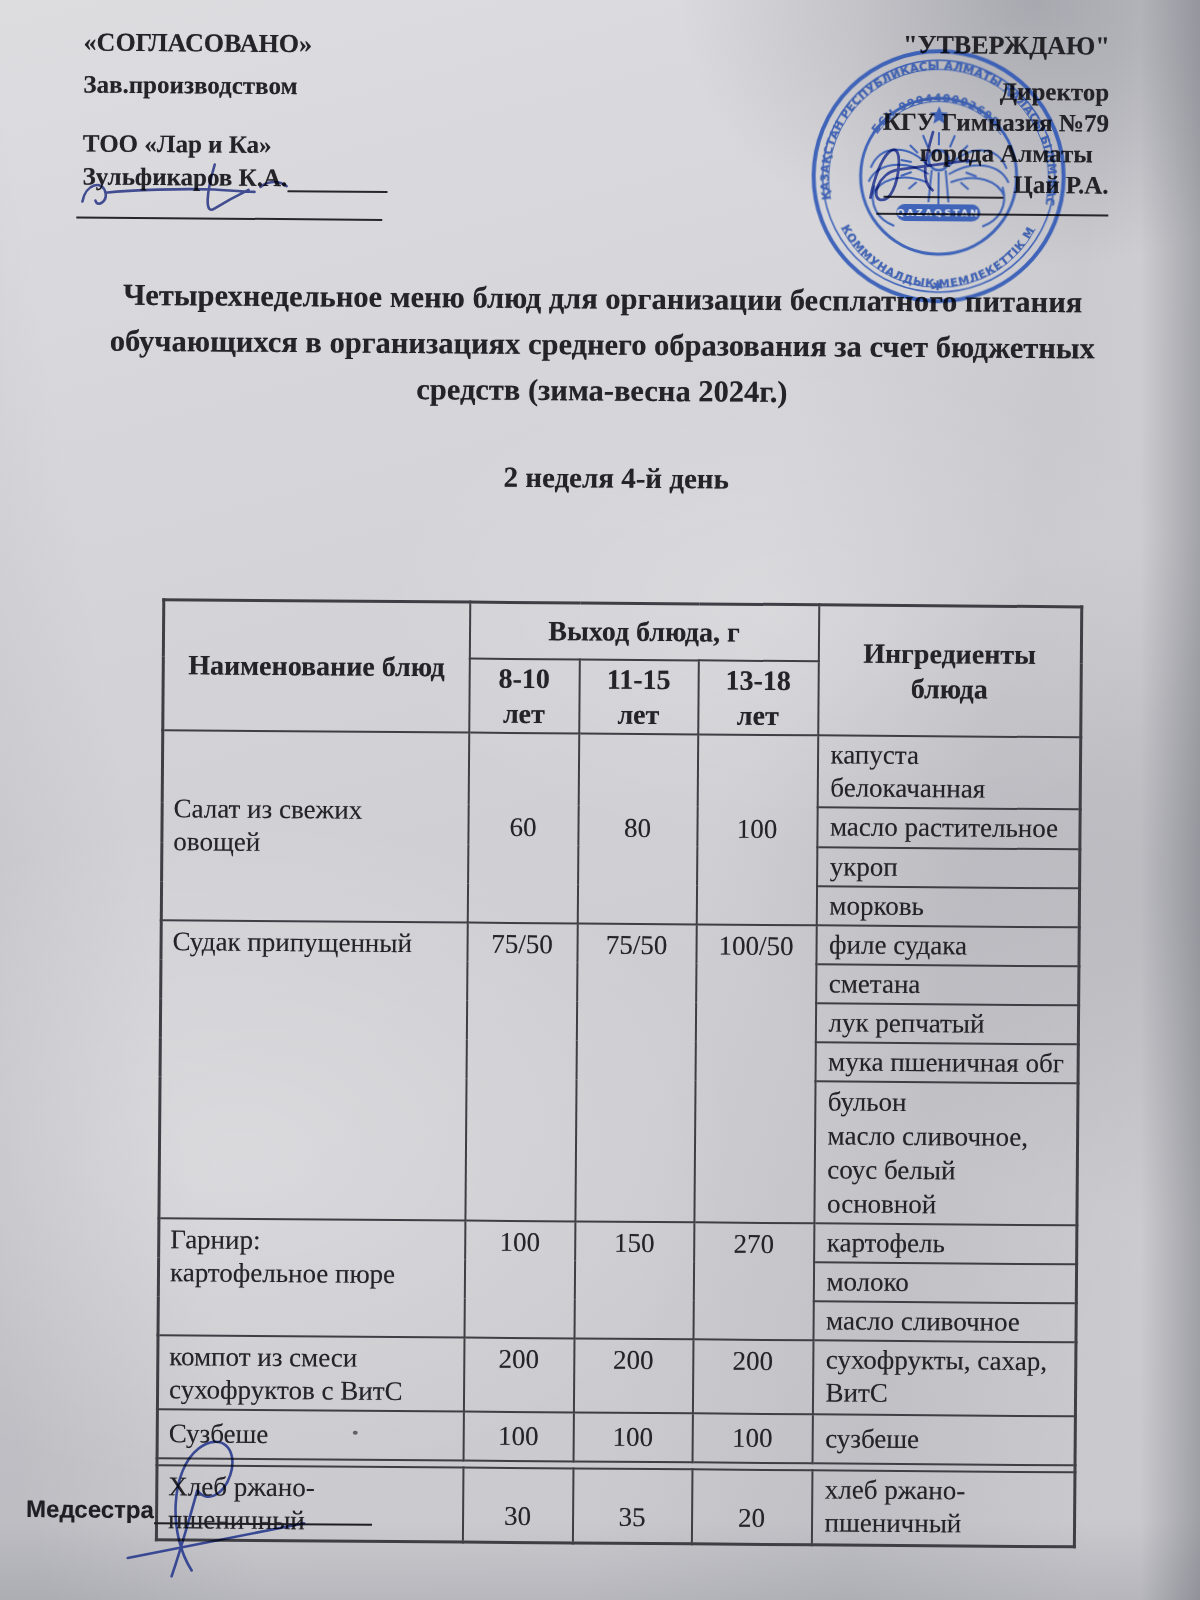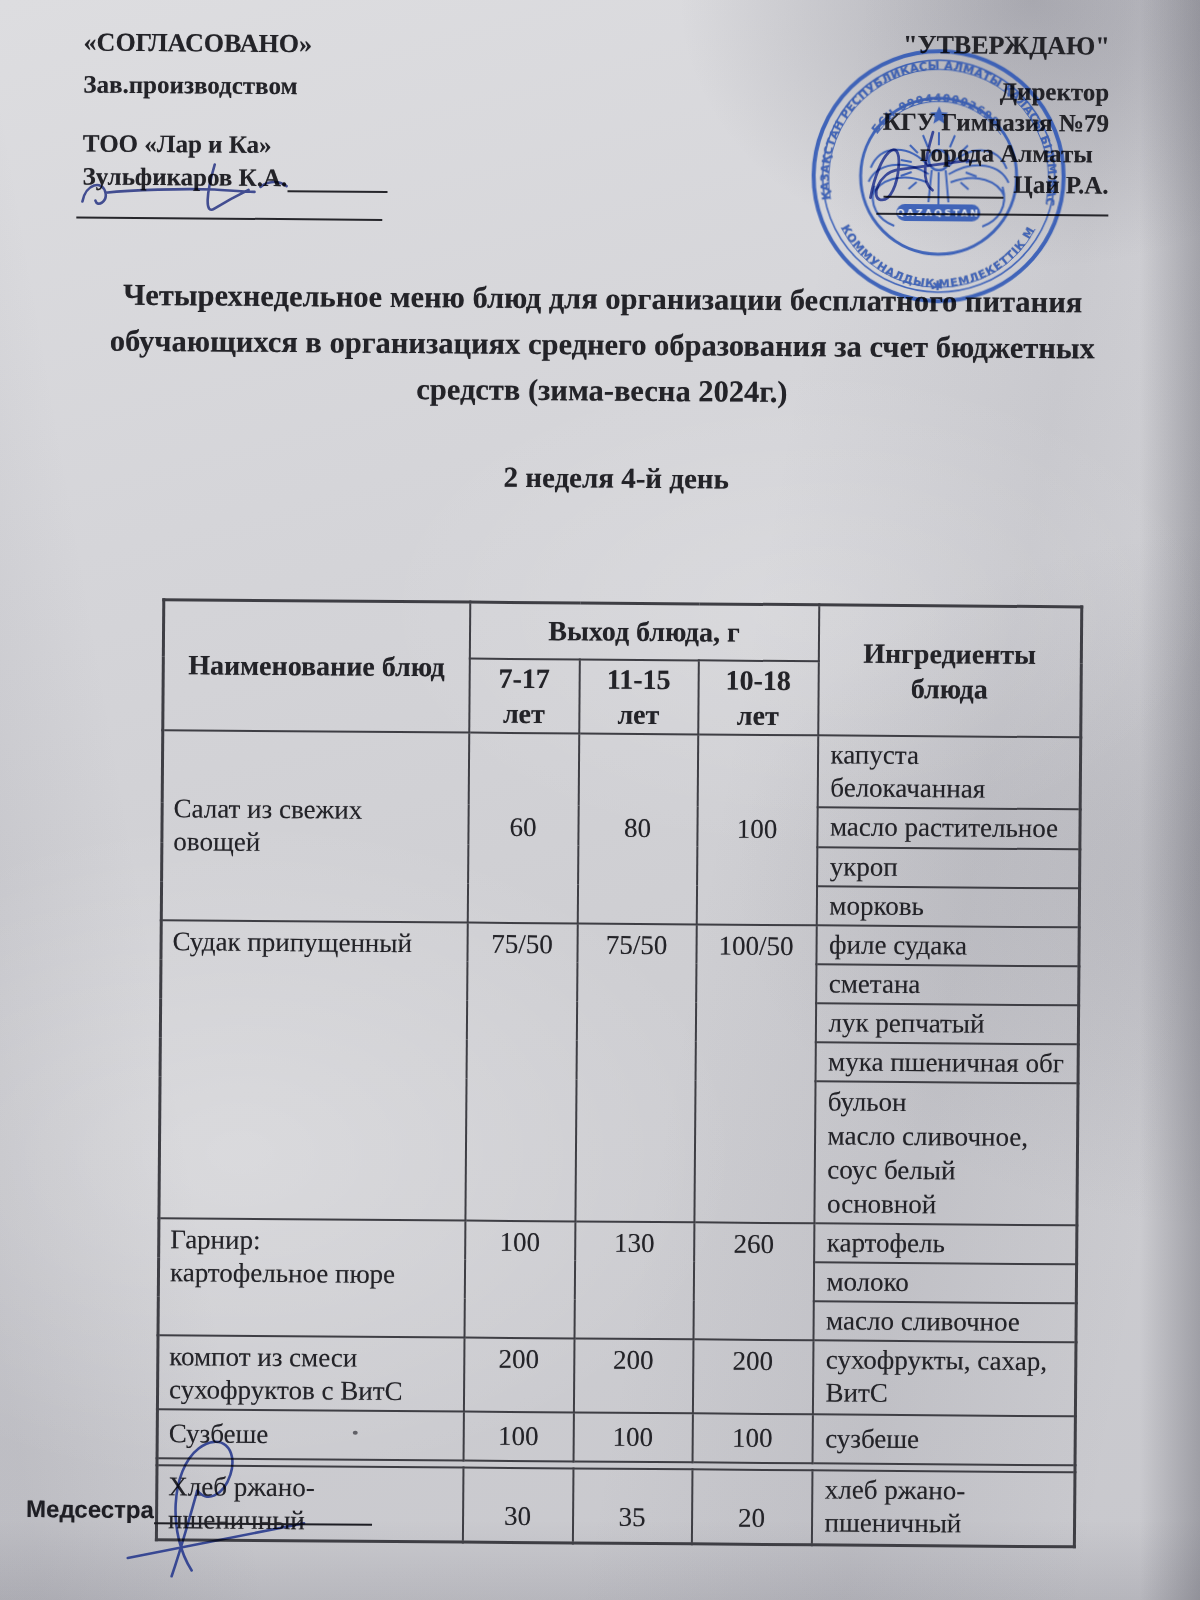--- a/index.html
+++ b/index.html
@@ -161,25 +161,25 @@
           <col style="width:263px">
       </colgroup>
       <tbody>
           <tr style="height:56px">
         <th rowspan="2">Наименование блюд</th>
         <th colspan="3">Выход блюда, г</th>
         <th rowspan="2">Ингредиенты
 блюда</th>
       </tr>
       <tr style="height:70px">
-        <th>7-17
+        <th>8-10
 лет</th>
         <th>11-15
 лет</th>
-        <th>10-18
+        <th>13-18
 лет</th>
       </tr>
 
       <tr style="height:64px">
         <td class="c-name va-mid" rowspan="4">Салат из свежих
 овощей</td>
         <td class="c-val va-mid" rowspan="4">60</td>
         <td class="c-val va-mid" rowspan="4">80</td>
         <td class="c-val va-mid" rowspan="4">100</td>
         <td class="c-ing">капуста
@@ -214,22 +214,22 @@
       <tr style="height:106px">
             <td class="c-ing tall">бульон
 масло сливочное,
 соус белый основной</td>
           </tr>
 
       <tr style="height:35px">
         <td class="c-name va-top" rowspan="3">Гарнир:
 картофельное пюре</td>
         <td class="c-val va-top" rowspan="3">100</td>
-        <td class="c-val va-top" rowspan="3">130</td>
-        <td class="c-val va-top" rowspan="3">260</td>
+        <td class="c-val va-top" rowspan="3">150</td>
+        <td class="c-val va-top" rowspan="3">270</td>
         <td class="c-ing">картофель</td>
       </tr>
       <tr style="height:35px">
             <td class="c-ing">молоко</td>
           </tr>
       <tr style="height:33px">
             <td class="c-ing">масло сливочное</td>
           </tr>
 
       <tr style="height:66px">

